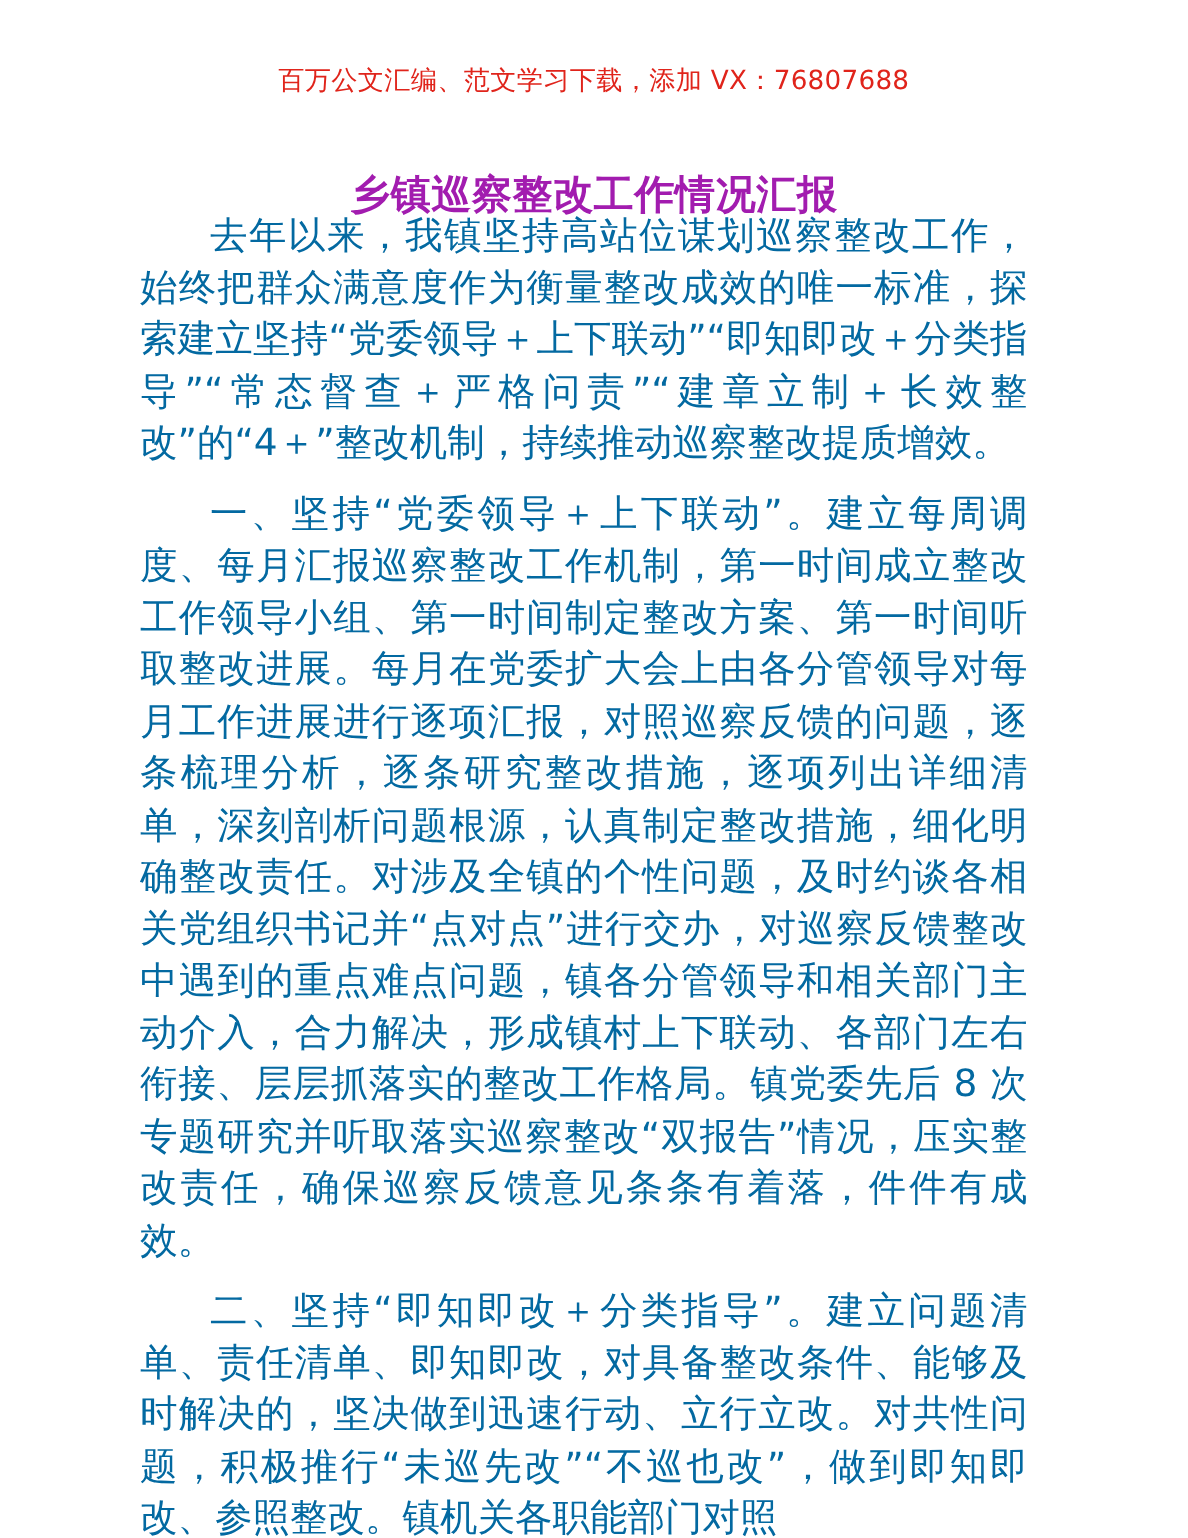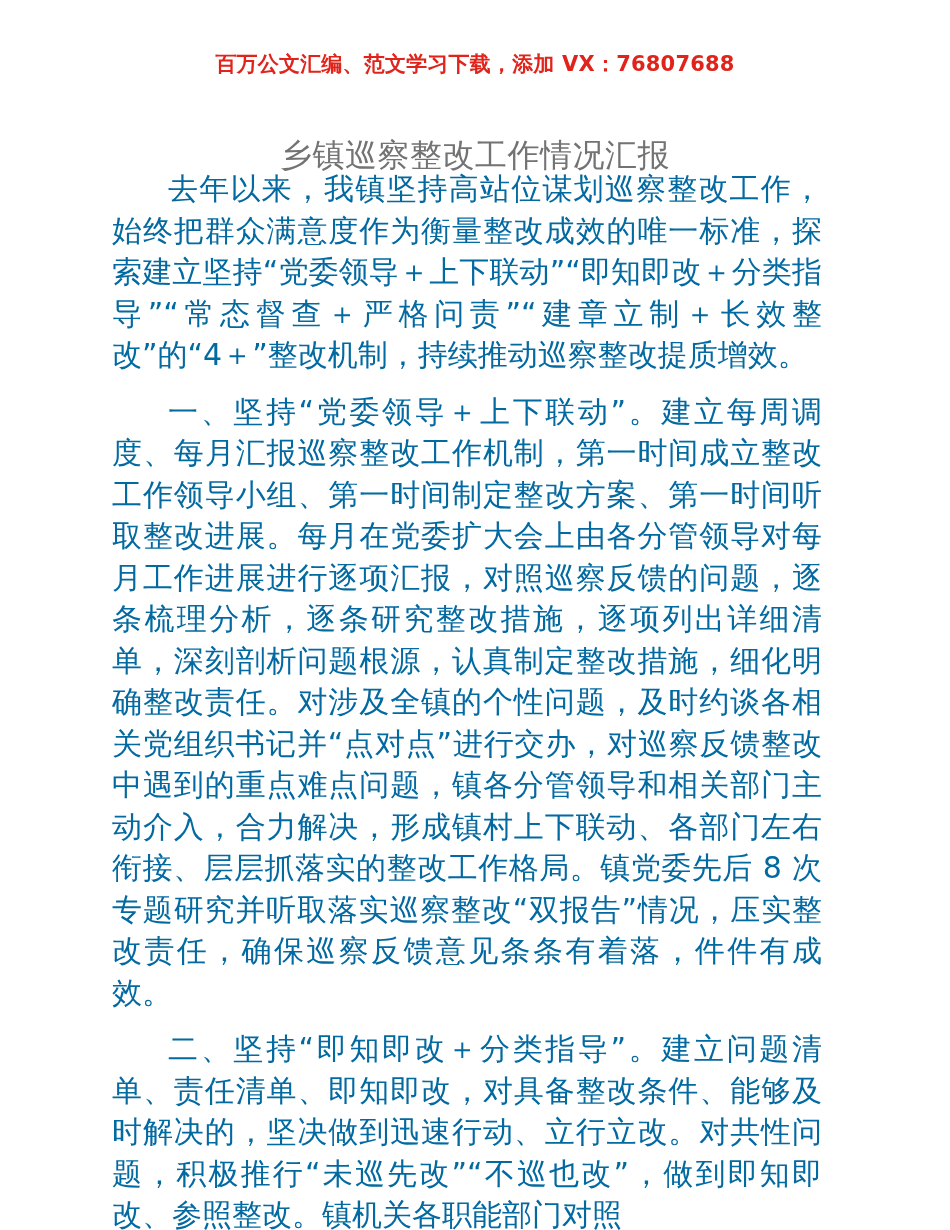--- a/index.html
+++ b/index.html
@@ -26,37 +26,37 @@
 
   
   .promo-header {
     position: absolute;
     top: 50px;
     left: 0;
     width: 950px;
     text-align: center;
     font-size: 21px;
     line-height: 28px;
-    font-weight: 700;
+    font-weight: 400;
     color: #e0241b;
     letter-spacing: 0.2px;
     white-space: nowrap;
   }
 
   
   .doc-title {
     position: absolute;
     top: 112px;
     left: 0;
     width: 950px;
     text-align: center;
     font-size: 32px;
     line-height: 44px;
-    font-weight: 400;
-    color: #737373;
+    font-weight: 700;
+    color: #a21caf;
     letter-spacing: 0.5px;
     white-space: nowrap;
   }
 
   
   .body-block {
     position: absolute;
     top: 168px;
     left: 112px;
     width: 726px;

